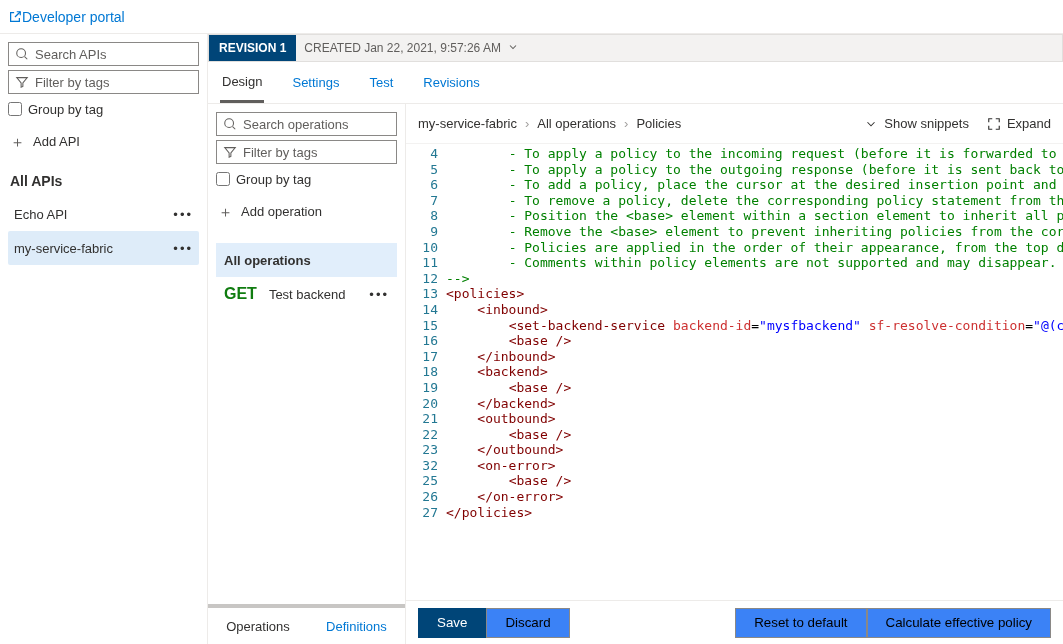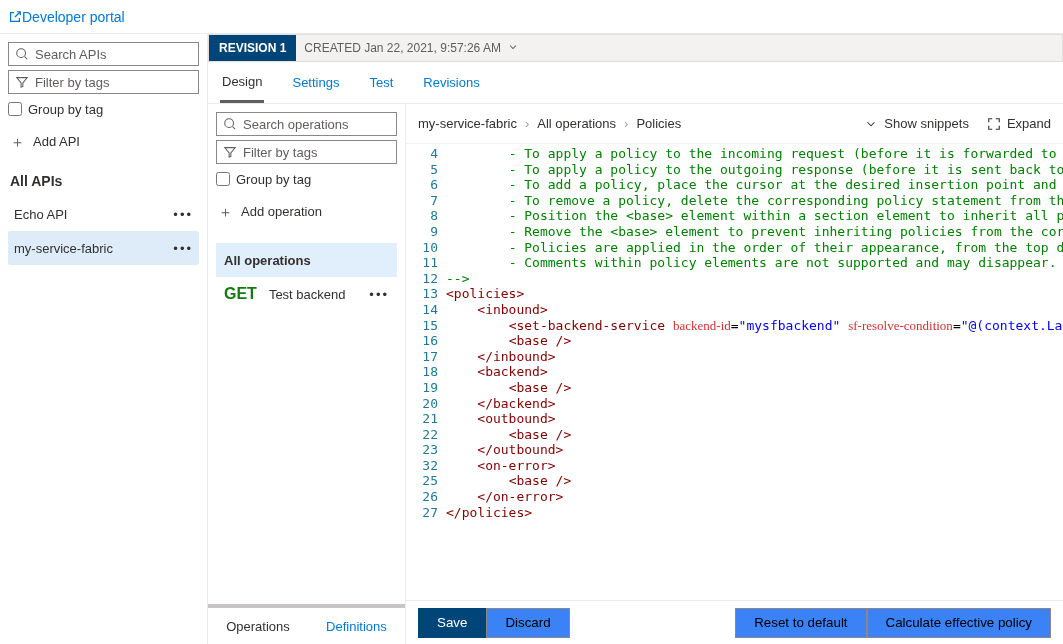--- a/index.html
+++ b/index.html
@@ -88,21 +88,21 @@
   .editor-actions { display:flex; align-items:flex-start; gap:18px; }
   .ed-action { display:flex; align-items:center; gap:6px; cursor:pointer; }
   .code-area { flex:1; display:flex; min-width:0; overflow:hidden; font-family: Consolas, Menlo, monospace; font-size:13px; line-height:1.25;}
   .gutter { width:40px; text-align:right; flex:none; color:#237893; padding:2px 8px 2px 0; }
   .gutter div { height:15.6px; }
   .code { flex:1; padding:2px 0; color:#000; white-space: pre; overflow:hidden; }
   .code div { height:15.6px; }
   .c-comment { color:#008000; }
   .c-tag { color:#800000; }
   .c-punct { color:#800000; }
-  .c-attr { color:#cd3131;font-family:Liberation Serif, serif; }
+  .c-attr { color:#cd3131; }
   .c-str { color:#0000ff; }
   .footer { height:44px; border-top:1px solid #edebe9; display:flex; align-items:center; padding:0 12px; }
   .footer .spacer { flex:1; }
   .btn {
     height:30px; display:flex; align-items:center; justify-content:center;
     padding:0 18px; border:1px solid #8a8886; background:#3b82f6; cursor:pointer;
     font-family: inherit;
   }
   .btn.primary { background:#004578; border-color:#004578; color:#fff; }
   .chev-down { display:inline-block; }

